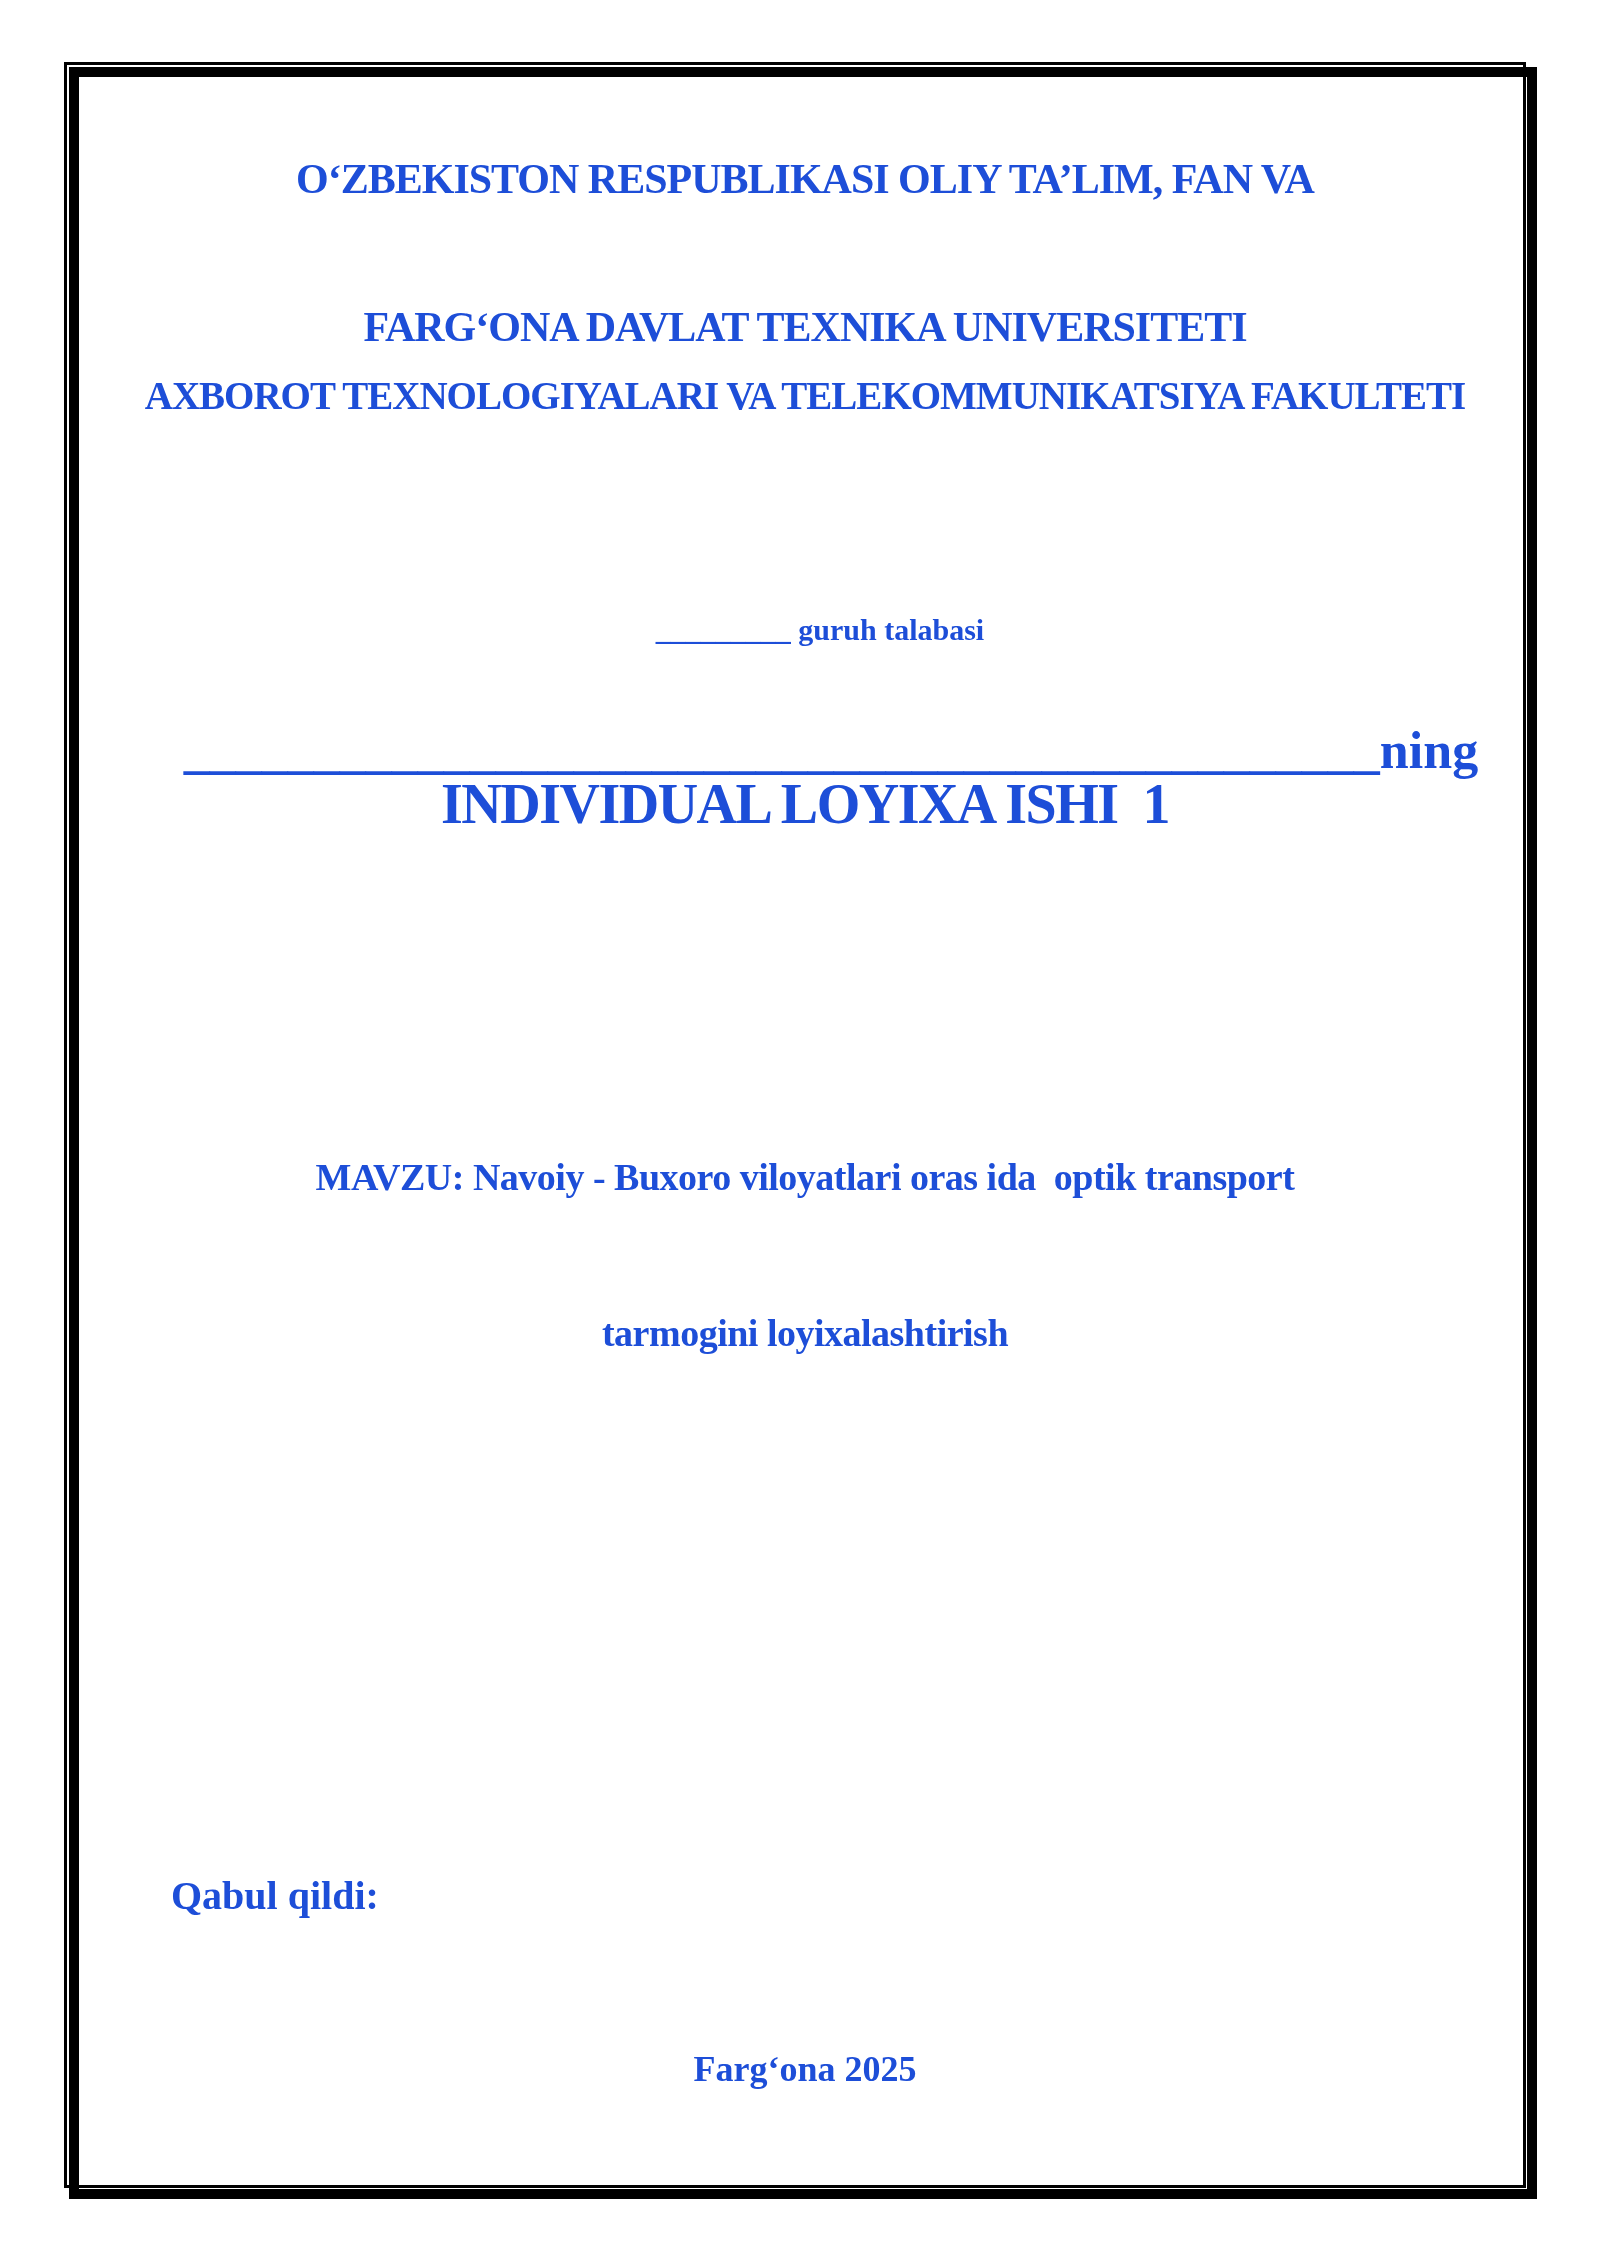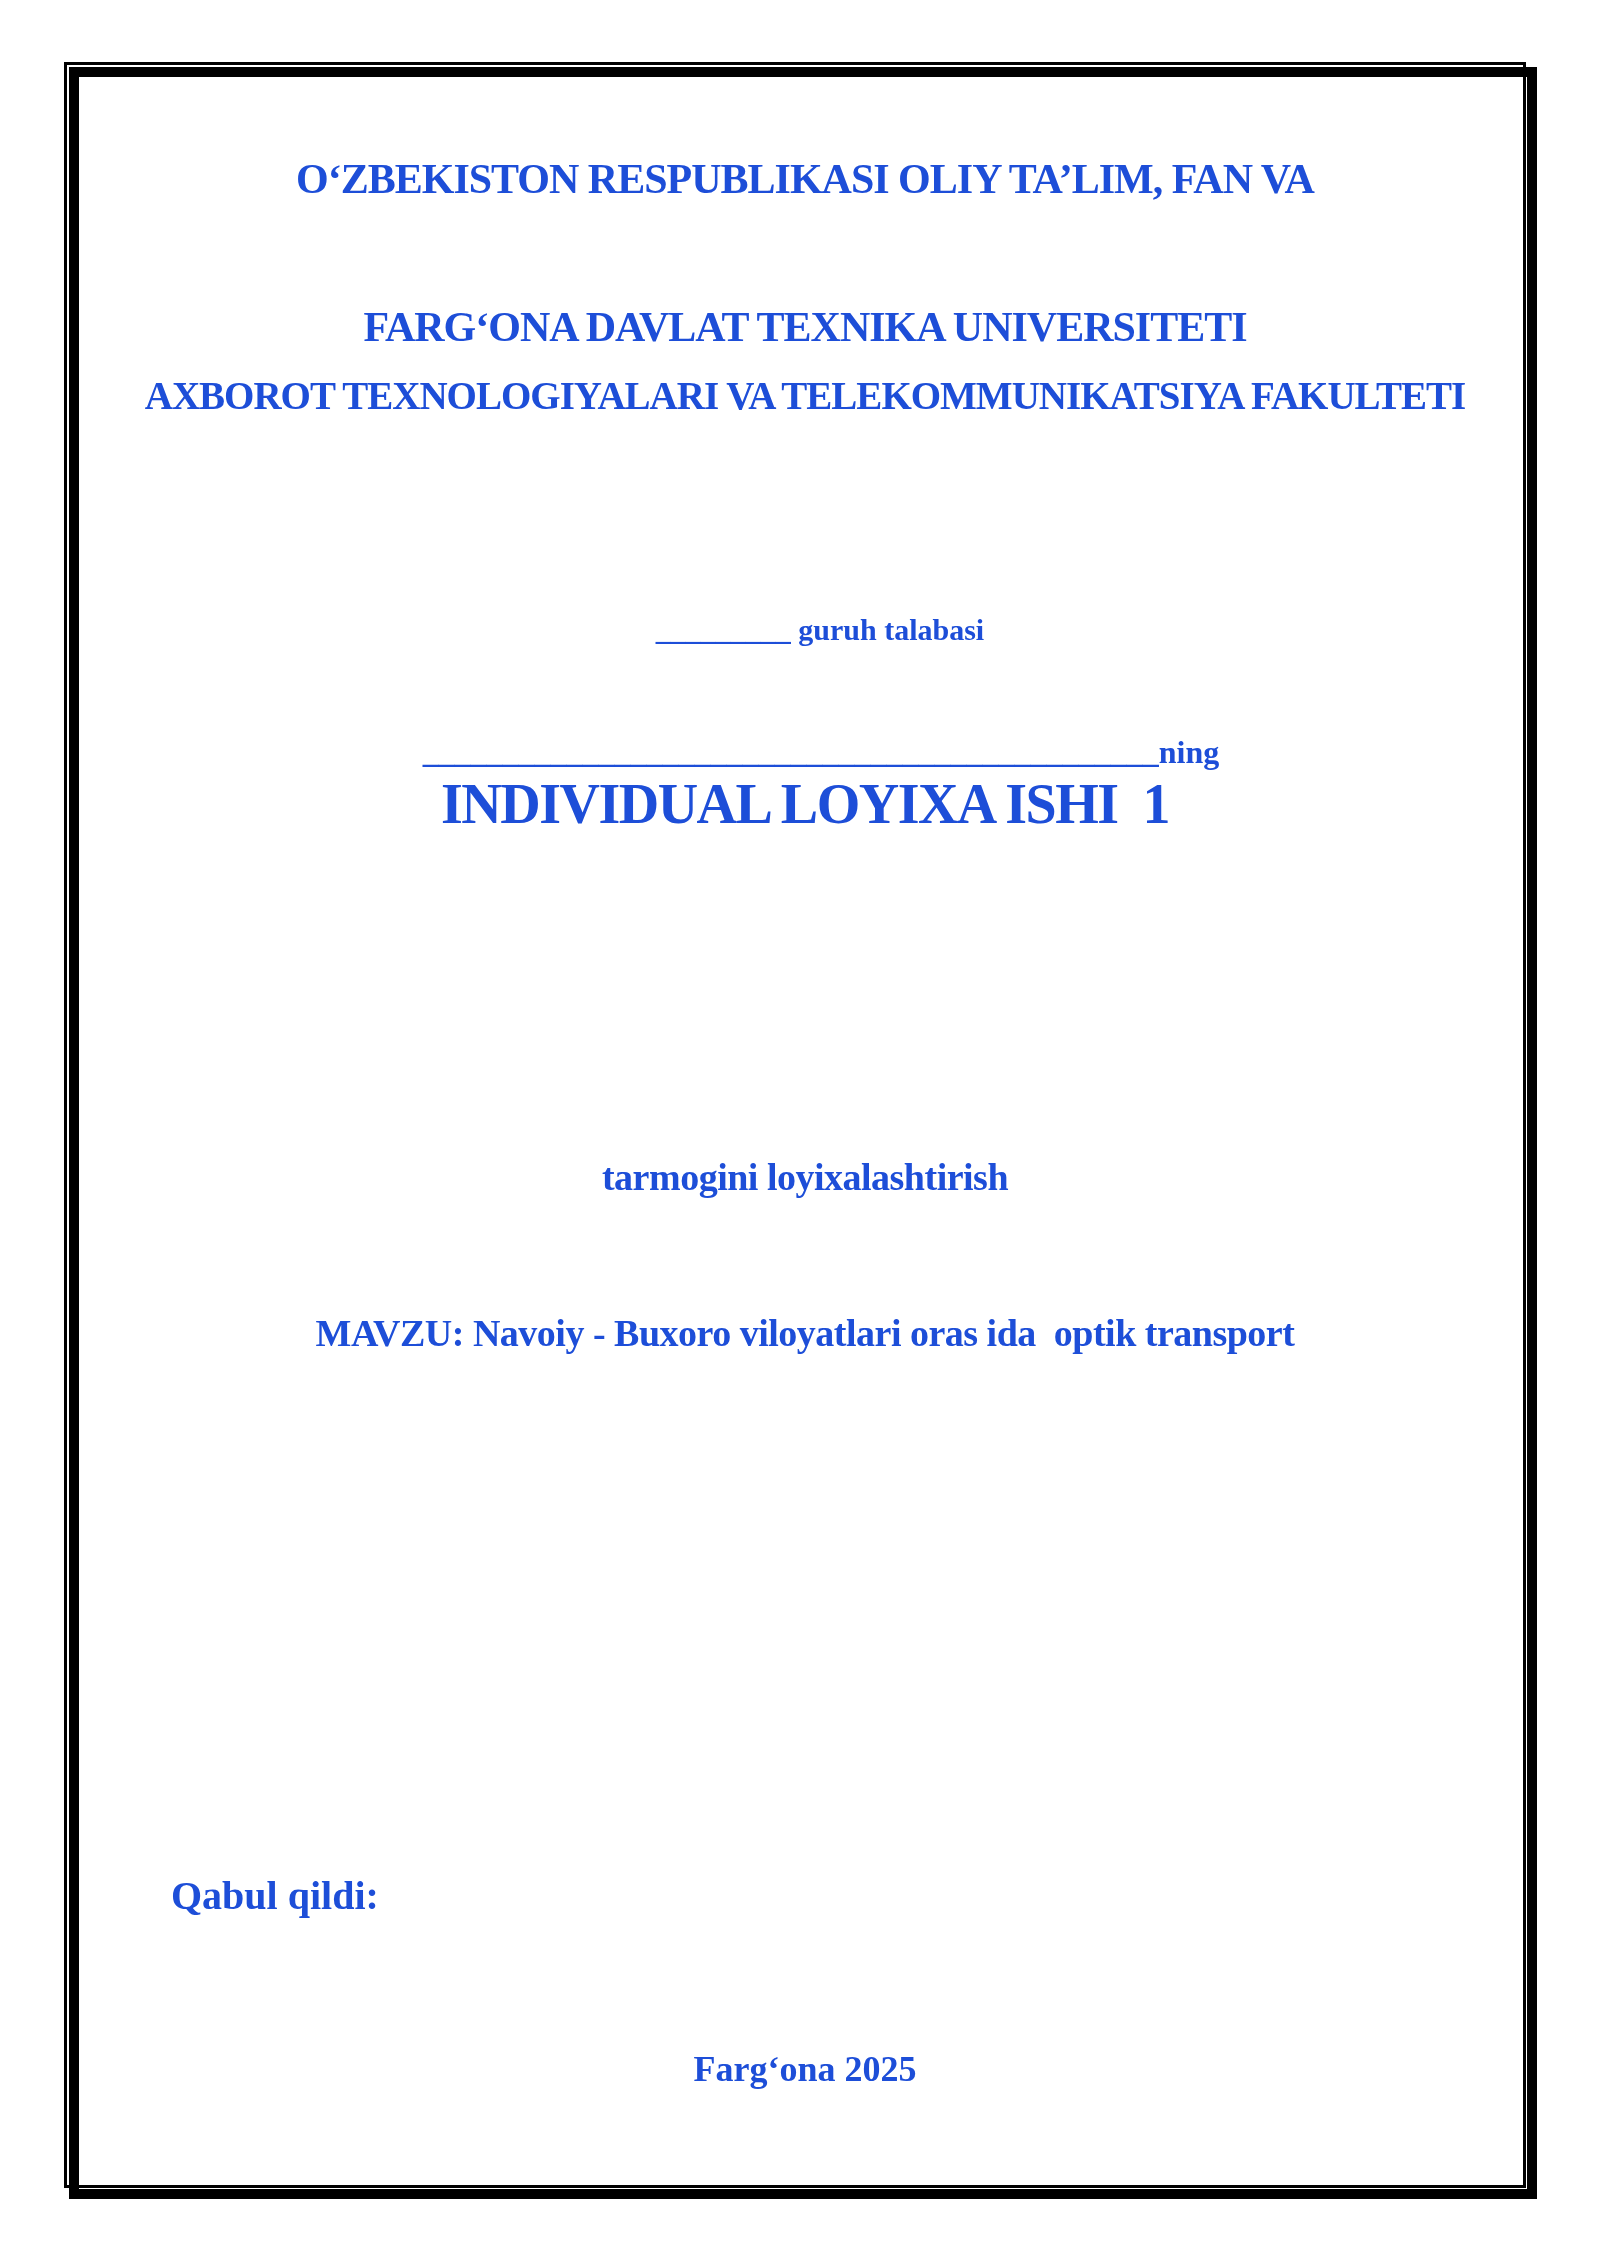--- a/index.html
+++ b/index.html
@@ -38,21 +38,21 @@
     position: absolute;
     left: 90px;
     width: 1430px;
     text-align: center;
     line-height: 1;
     white-space: pre-wrap;
   }
   .hdr { font-size: 42px; letter-spacing: -1px; }
   .hdr-sm { font-size: 39px; letter-spacing: -1px; }
   .student-line { top: 585px; font-size: 30px; }
-  .name-line { top: 704px; font-size: 32px; font-family: Liberation Serif, serif; }
+  .name-line { top: 673px; font-size: 52px; font-family: Liberation Serif, serif; }
   .work-title { top: 776px; font-size: 56px; letter-spacing: -1.5px; }
   .topic { top: 1047px; font-size: 38px; line-height: 52px; letter-spacing: -0.5px; }
   .accepted {
     position: absolute;
     left: 171px; top: 1876px;
     font-size: 40px;
     line-height: 1;
     white-space: pre-wrap;
   }
   .footer-line { top: 2023px; font-size: 36px; margin-top: 28px; }
@@ -77,21 +77,21 @@
     <span>_________</span><span> guruh talabasi</span>
   </div>
 
   <div class="line name-line">
     <span>______________________________________________</span><span>ning</span>
   </div>
 
   <div class="line work-title">INDIVIDUAL LOYIXA ISHI  1</div>
 
   <div class="line topic">
+    <div>MAVZU: Navoiy - Buxoro viloyatlari oras ida  optik transport</div>
     <div>tarmogini loyixalashtirish</div>
-    <div>MAVZU: Navoiy - Buxoro viloyatlari oras ida  optik transport</div>
   </div>
 
   <div class="accepted">Qabul qildi:</div>
 
   <div class="line footer-line">Farg‘ona 2025</div>
 
 </div>
 
 </body></html>

